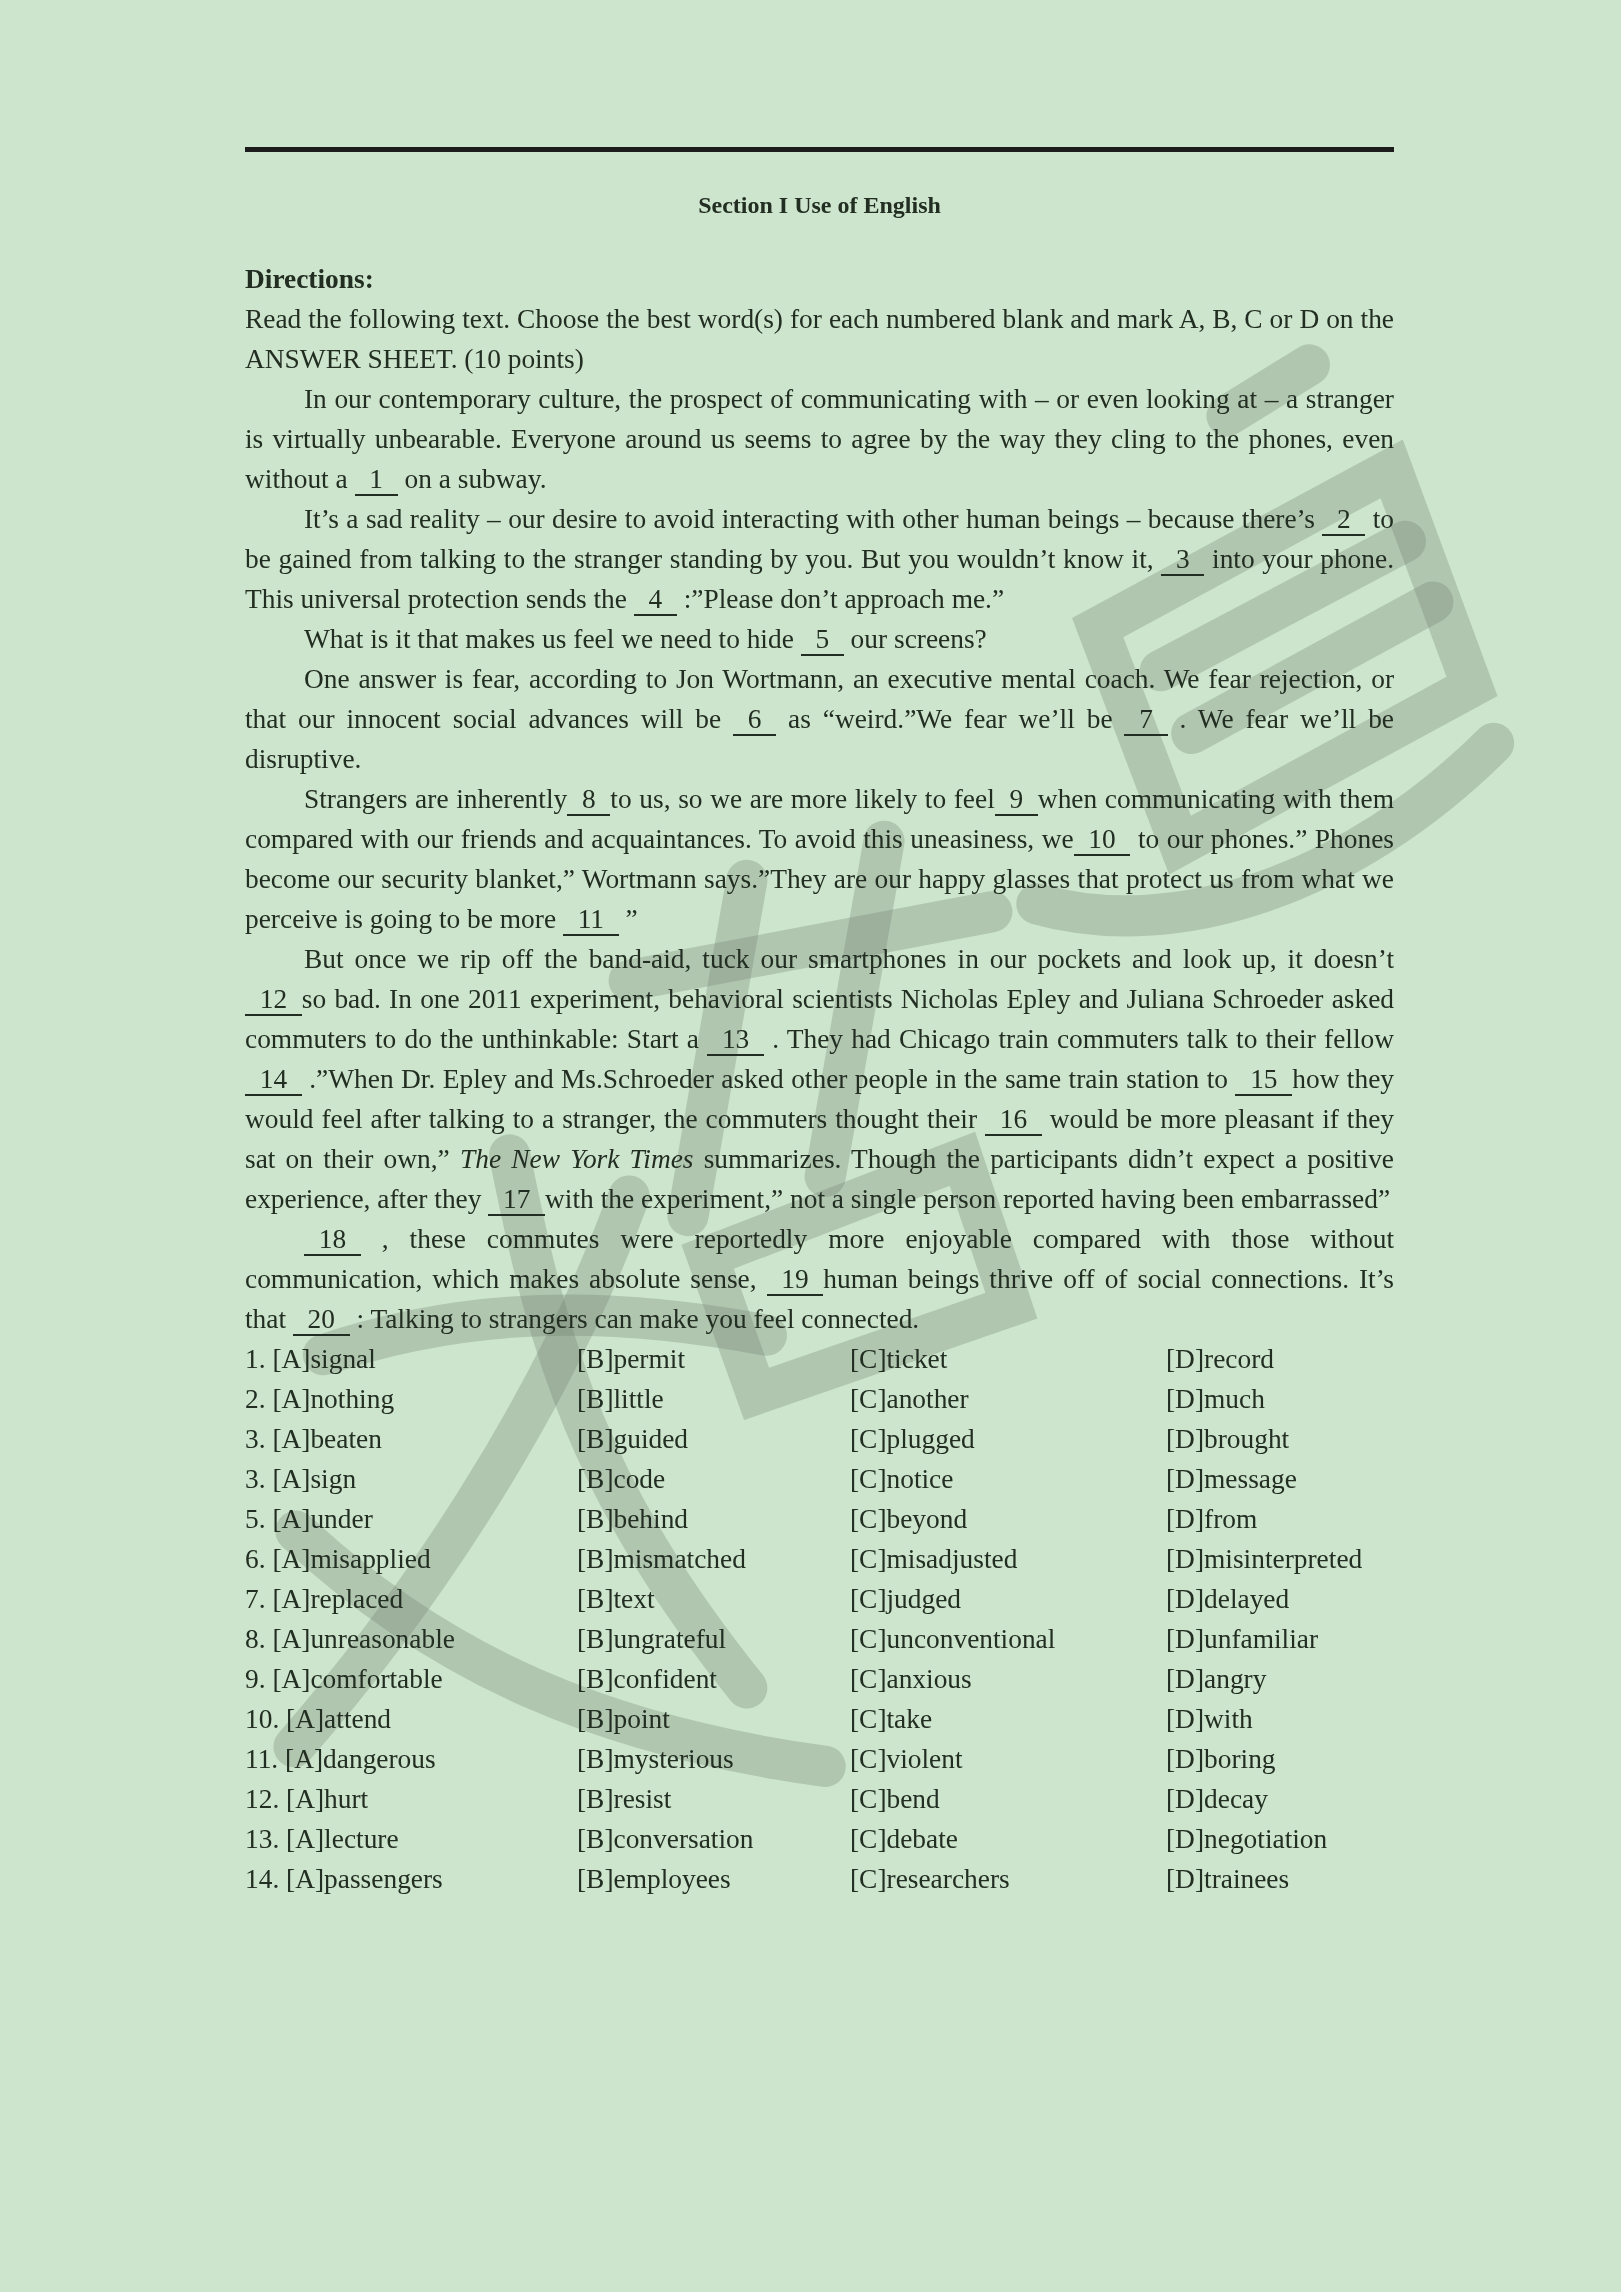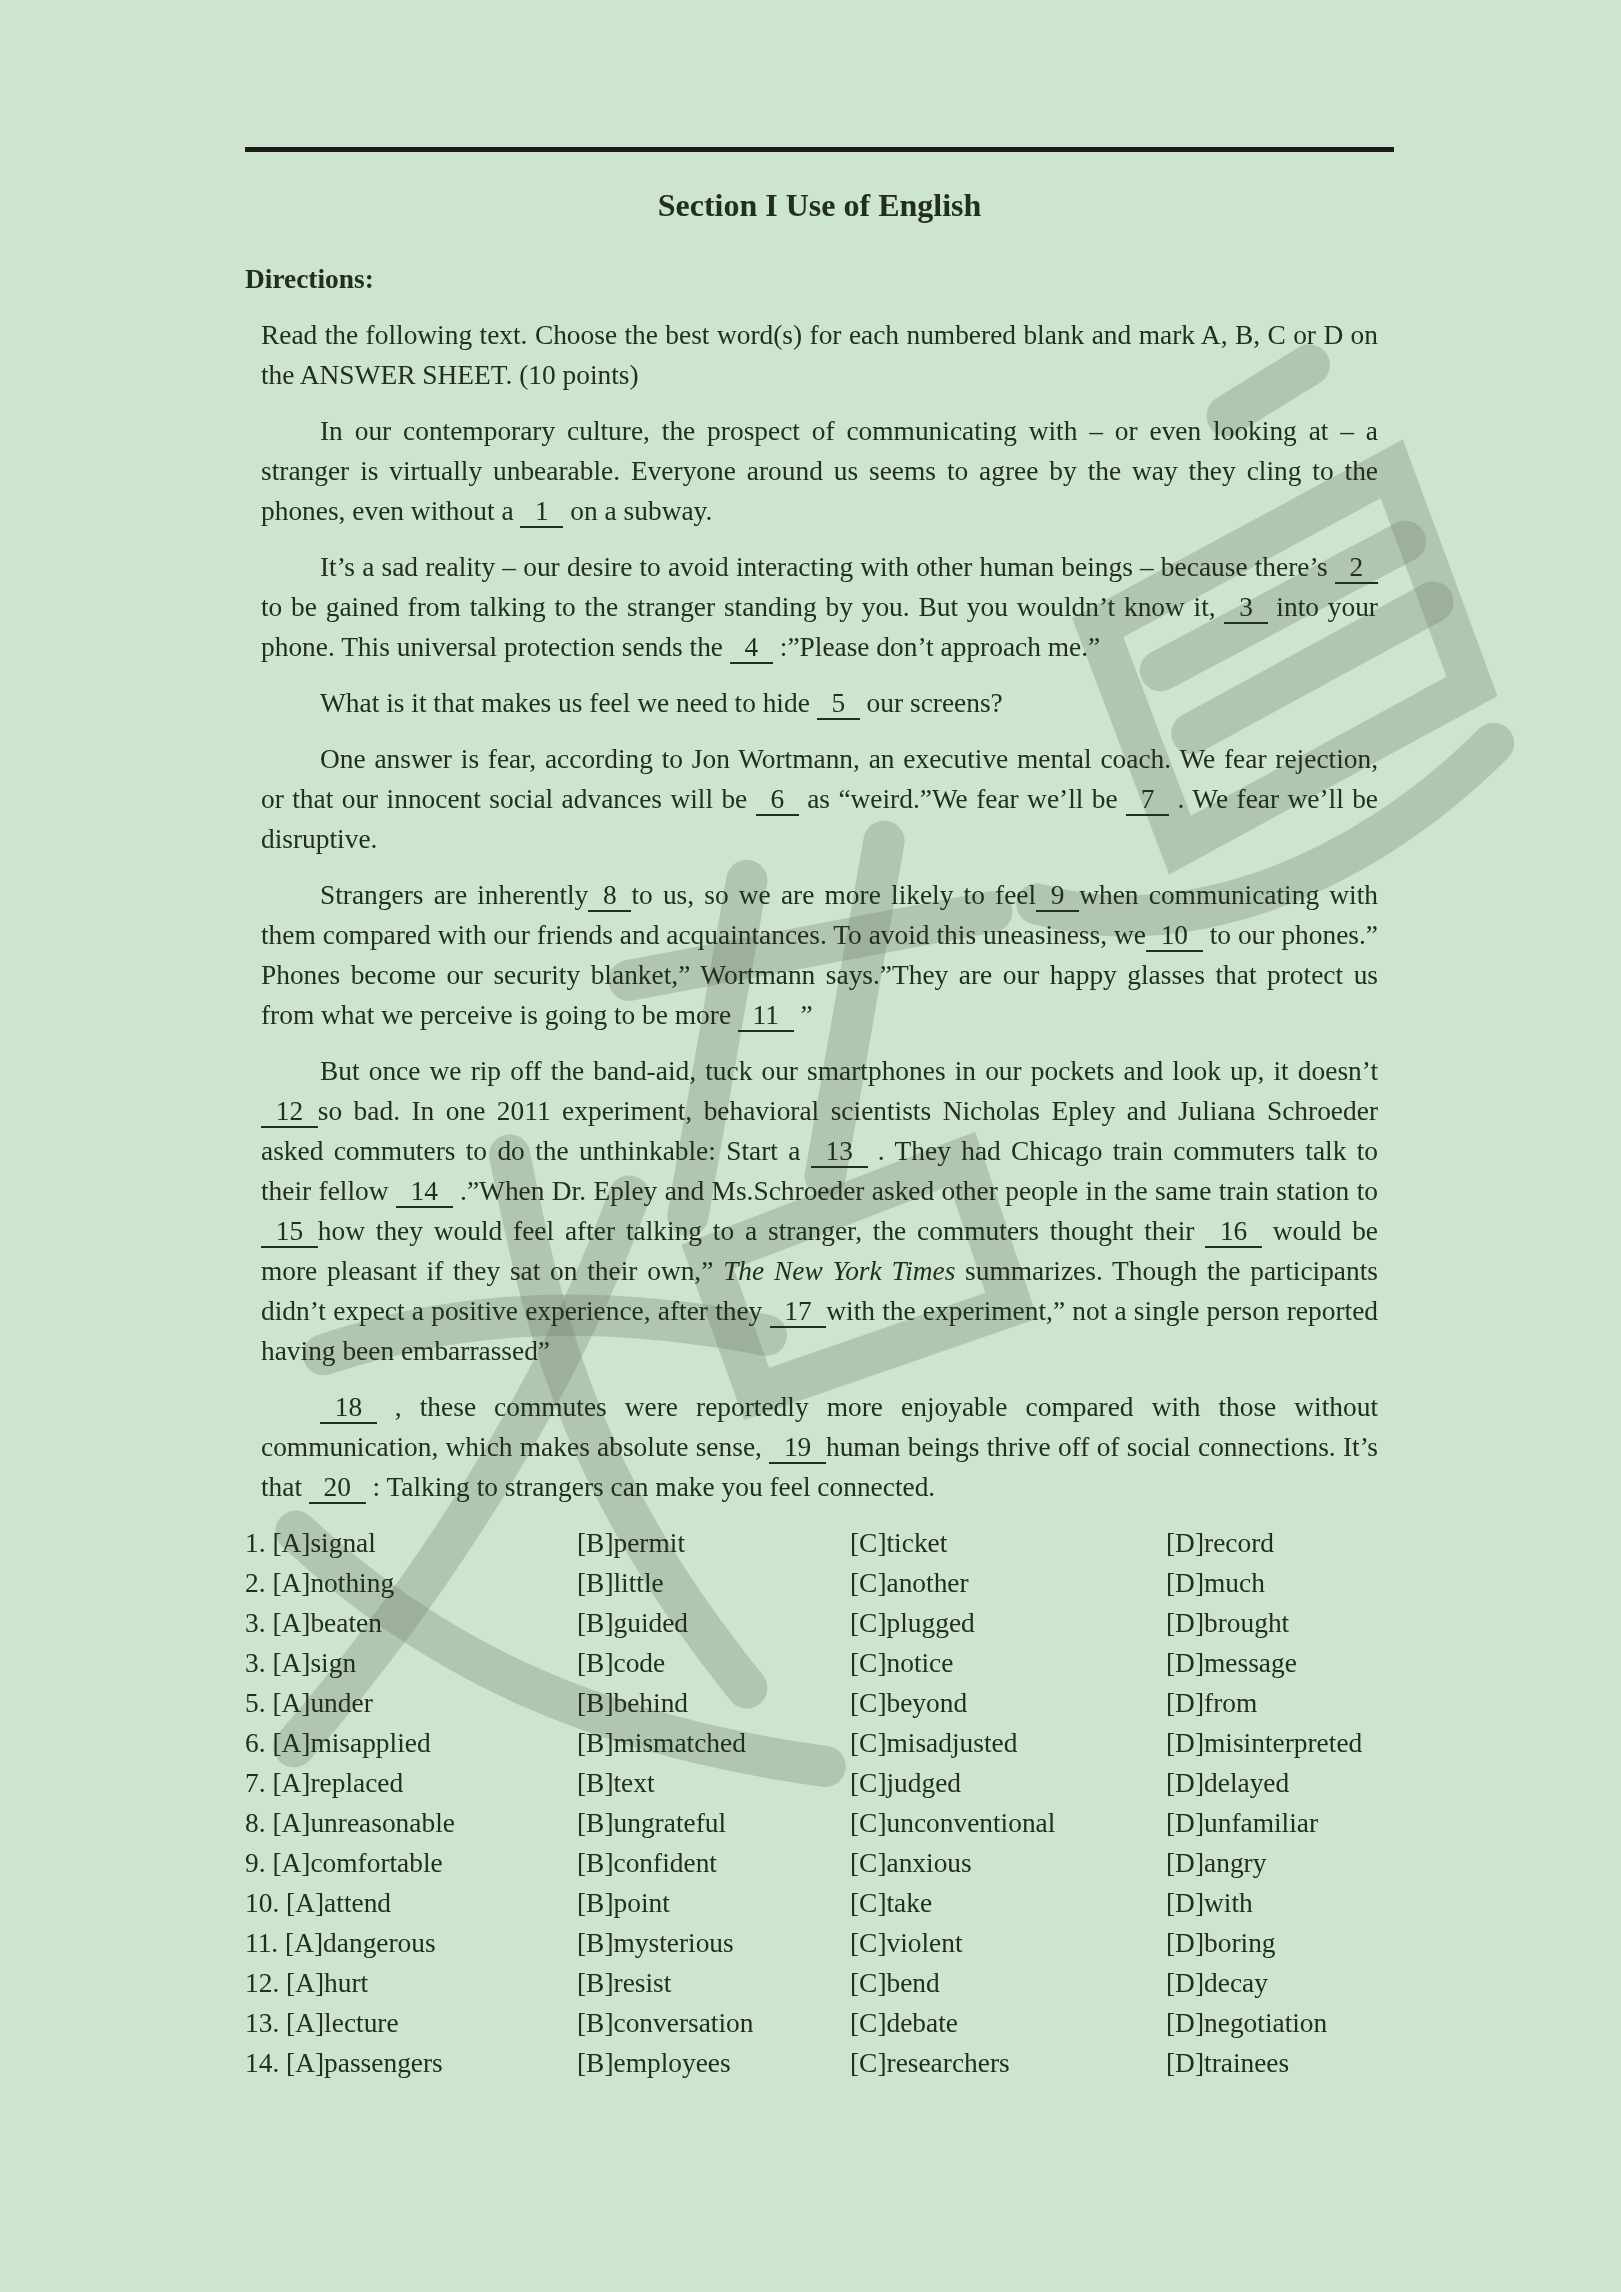--- a/index.html
+++ b/index.html
@@ -26,32 +26,32 @@
     z-index: 1;
   }
   .rule {
     margin-top: 147px;
     height: 4.9px;
     background: #1c1c1c;
   }
   .title {
     margin-top: 33px;
     text-align: center;
-    font-size: 32px;
+    font-size: 24px;
     line-height: 41px;
     font-weight: bold;
   }
   .dir-label {
     margin-top: 33px;
     font-size: 27.4px;
     line-height: 40px;
     font-weight: bold;
   }
   p.dir-text, p.para {
-    margin: 16px;
+    margin: 0;
     font-size: 27.4px;
     line-height: 40px;
     text-align: justify;
     text-justify: inter-word;
   }
   p.para { text-indent: 59px; }
   .blank {
     border-bottom: 2px solid currentColor;
     padding: 0 14.7px;
     white-space: nowrap;

